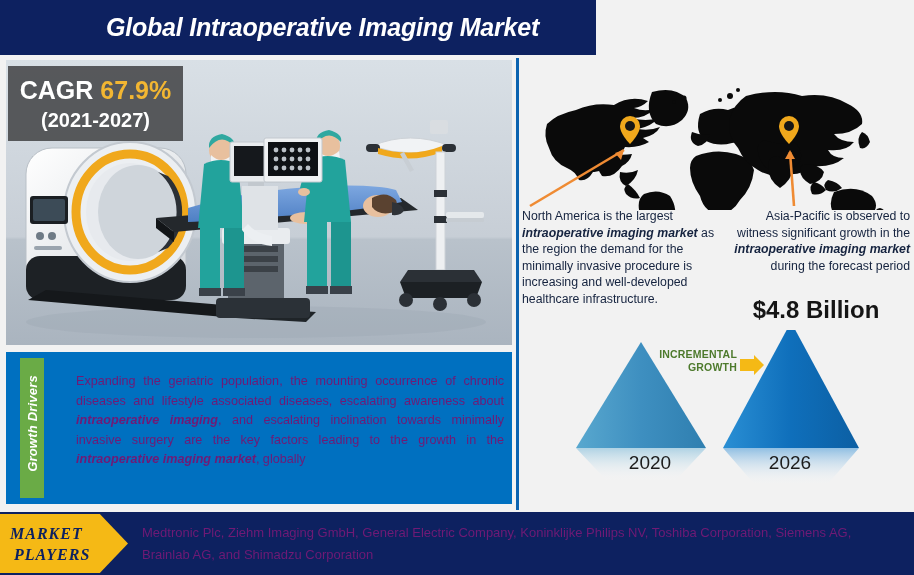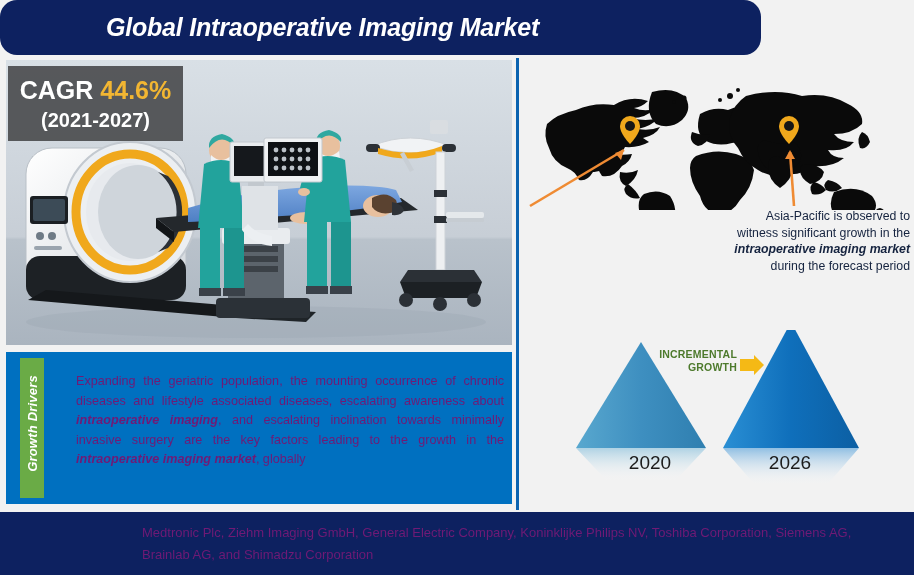--- a/index.html
+++ b/index.html
@@ -4,23 +4,22 @@
 <style>
   html,body{margin:0;padding:0;background:#ffffff;}
   body{
     font-family:"Liberation Sans", sans-serif;
     width:914px;height:575px;overflow:hidden;position:relative;
   }
   #infographic{position:relative;width:914px;height:575px;background:#f2f2f2;overflow:hidden;}
 
   
   .header-bar{
-    position:absolute;left:0;top:0;width:761px;height:55px;
+    position:absolute;left:0;top:0;width:596px;height:55px;
     background:#0d2160;
-    border-radius:17px;
   }
   .header-title{
     position:absolute;left:0;top:0;width:645px;height:55px;
     display:flex;align-items:center;justify-content:center;
     color:#ffffff;font-size:25px;font-weight:bold;font-style:italic;
     letter-spacing:-0.2px;text-align:center;
     font-family:"Liberation Sans", sans-serif;
     white-space:nowrap;
   }
   .header-right{
@@ -309,21 +308,21 @@
         <circle cx="400" cy="240" r="7" fill="#2b3036"></circle>
         <circle cx="468" cy="240" r="7" fill="#2b3036"></circle>
         <circle cx="434" cy="244" r="7" fill="#2b3036"></circle>
       </g>
     </svg>
   </div>
 
   <div class="cagr-badge">
     <div class="cagr-line1">
       <span>CAGR</span>
-      <span class="pct">44.6%</span>
+      <span class="pct">67.9%</span>
     </div>
     <div class="cagr-line2">(2021-2027)</div>
   </div>
 
   <div class="v-divider"></div>
 
   <div class="map-area">
     <svg width="386" height="130" viewBox="0 0 386 130">
       <g fill="#0a0a0a">
 
@@ -375,25 +374,29 @@
 
       <g stroke="#ef8b33" stroke-width="2.6" fill="none">
         <line x1="6" y1="126" x2="100" y2="70"></line>
         <line x1="270" y1="126" x2="266" y2="72"></line>
       </g>
       <polygon points="100,70 91,73 97,80" fill="#ef8b33"></polygon>
       <polygon points="266,70 261,79 271,79" fill="#ef8b33"></polygon>
     </svg>
   </div>
 
+  <div class="region-na">
+    <span>North America is the largest </span><b>intraoperative imaging market</b><span> as the region the demand for the minimally invasive procedure is increasing and well-developed healthcare infrastructure.</span>
+  </div>
 
   <div class="region-ap">
     <span>Asia-Pacific is observed to witness significant growth in the </span><b>intraoperative imaging market</b><span> during the forecast period</span>
   </div>
 
+  <div class="value-big">$4.8 Billion</div>
 
   <div class="chart">
     <svg width="354" height="170" viewBox="0 0 354 170">
       <defs>
         <linearGradient id="t2020" x1="0" y1="0" x2="1" y2="0">
           <stop offset="0" stop-color="#59a8cf"></stop>
           <stop offset="0.5" stop-color="#3e8fc0"></stop>
           <stop offset="1" stop-color="#2f7fb0"></stop>
         </linearGradient>
         <linearGradient id="t2027" x1="0" y1="0" x2="1" y2="0">
@@ -434,15 +437,19 @@
 
   <div class="drivers"></div>
   <div class="drivers-tab">
     <span>Growth Drivers</span>
   </div>
   <div class="drivers-text">
     <span>Expanding the geriatric population, the mounting occurrence of chronic diseases and lifestyle associated diseases, escalating awareness about </span><b>intraoperative imaging</b><span>, and escalating inclination towards minimally invasive surgery are the key factors leading to the growth in the </span><b>intraoperative imaging market</b><span>, globally</span>
   </div>
 
   <div class="players-bar"></div>
+  <div class="players-badge">
+    <div class="pl-line">MARKET</div>
+    <div class="pl-line">PLAYERS</div>
+  </div>
   <div class="players-text">Medtronic Plc, Ziehm Imaging GmbH, General Electric Company, Koninklijke Philips NV, Toshiba Corporation, Siemens AG, Brainlab AG, and Shimadzu Corporation</div>
 
 </div>
 
 </body></html>

